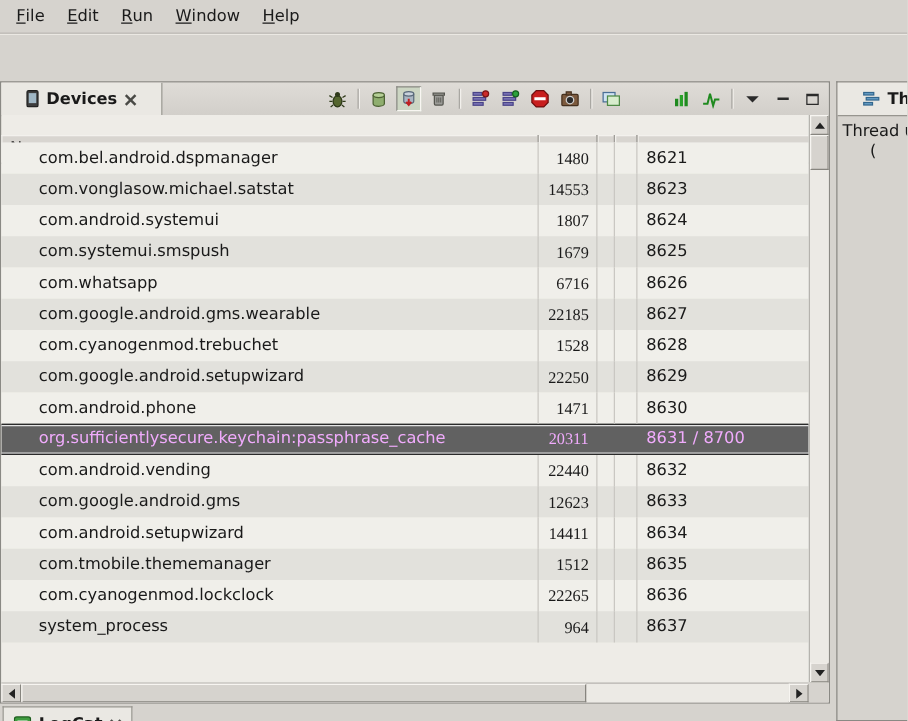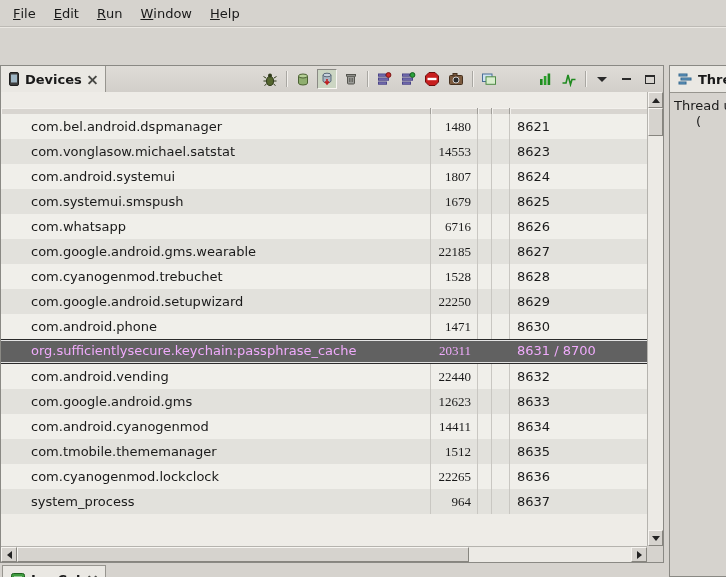--- a/index.html
+++ b/index.html
@@ -17,21 +17,21 @@
   .left-col{width:664px;display:flex;flex-direction:column;}
   .sash{width:5px;}
   .threads-panel{flex:1;border:1px solid #8a8984;border-right:none;background:#d6d3ce;overflow:hidden;}
 
   .devices-panel{flex:1;border:1px solid #8a8984;position:relative;background:#d6d3ce;overflow:hidden;}
   .logcat-strip{height:14px;position:relative;background:#d6d3ce;}
 
   
   .tab-row{height:26px;position:relative;border-bottom:1px solid #97958f;
     background:linear-gradient(#dfdcd7,#d2cfca);white-space:nowrap;}
-  .tab{display:inline-flex;align-items:center;gap:6px;height:26px;padding:0 8px;
+  .tab{display:inline-flex;align-items:center;gap:6px;height:26px;padding:0 20px;
     background:#eae8e3;border-right:1px solid #97958f;font-weight:bold;box-sizing:border-box;}
   .close-x{position:relative;width:9px;height:9px;display:inline-block;}
   .close-x::before,.close-x::after{content:"";position:absolute;left:-1px;top:4px;width:11px;height:2px;background:#4a4a46;}
   .close-x::before{transform:rotate(45deg);}
   .close-x::after{transform:rotate(-45deg);}
 
   
   .panel-toolbar{position:absolute;right:3px;top:0;height:26px;display:flex;align-items:center;gap:4px;}
   .tbtn{width:20px;height:20px;display:flex;align-items:center;justify-content:center;box-sizing:border-box;}
   .tbtn.pressed{border:1px solid;border-color:#8a8984 #f8f6f2 #f8f6f2 #8a8984;background:#ccd6c3;}
@@ -318,21 +318,21 @@
     <div class="cell port">8632</div>
   </div>
               <div class="row odd">
     <div class="cell name">com.google.android.gms</div>
     <div class="cell pid">12623</div>
     <div class="cell s1"></div>
     <div class="cell s2"></div>
     <div class="cell port">8633</div>
   </div>
               <div class="row even">
-    <div class="cell name">com.android.cyanogenmod</div>
+    <div class="cell name">com.android.setupwizard</div>
     <div class="cell pid">14411</div>
     <div class="cell s1"></div>
     <div class="cell s2"></div>
     <div class="cell port">8634</div>
   </div>
               <div class="row odd">
     <div class="cell name">com.tmobile.thememanager</div>
     <div class="cell pid">1512</div>
     <div class="cell s1"></div>
     <div class="cell s2"></div>

